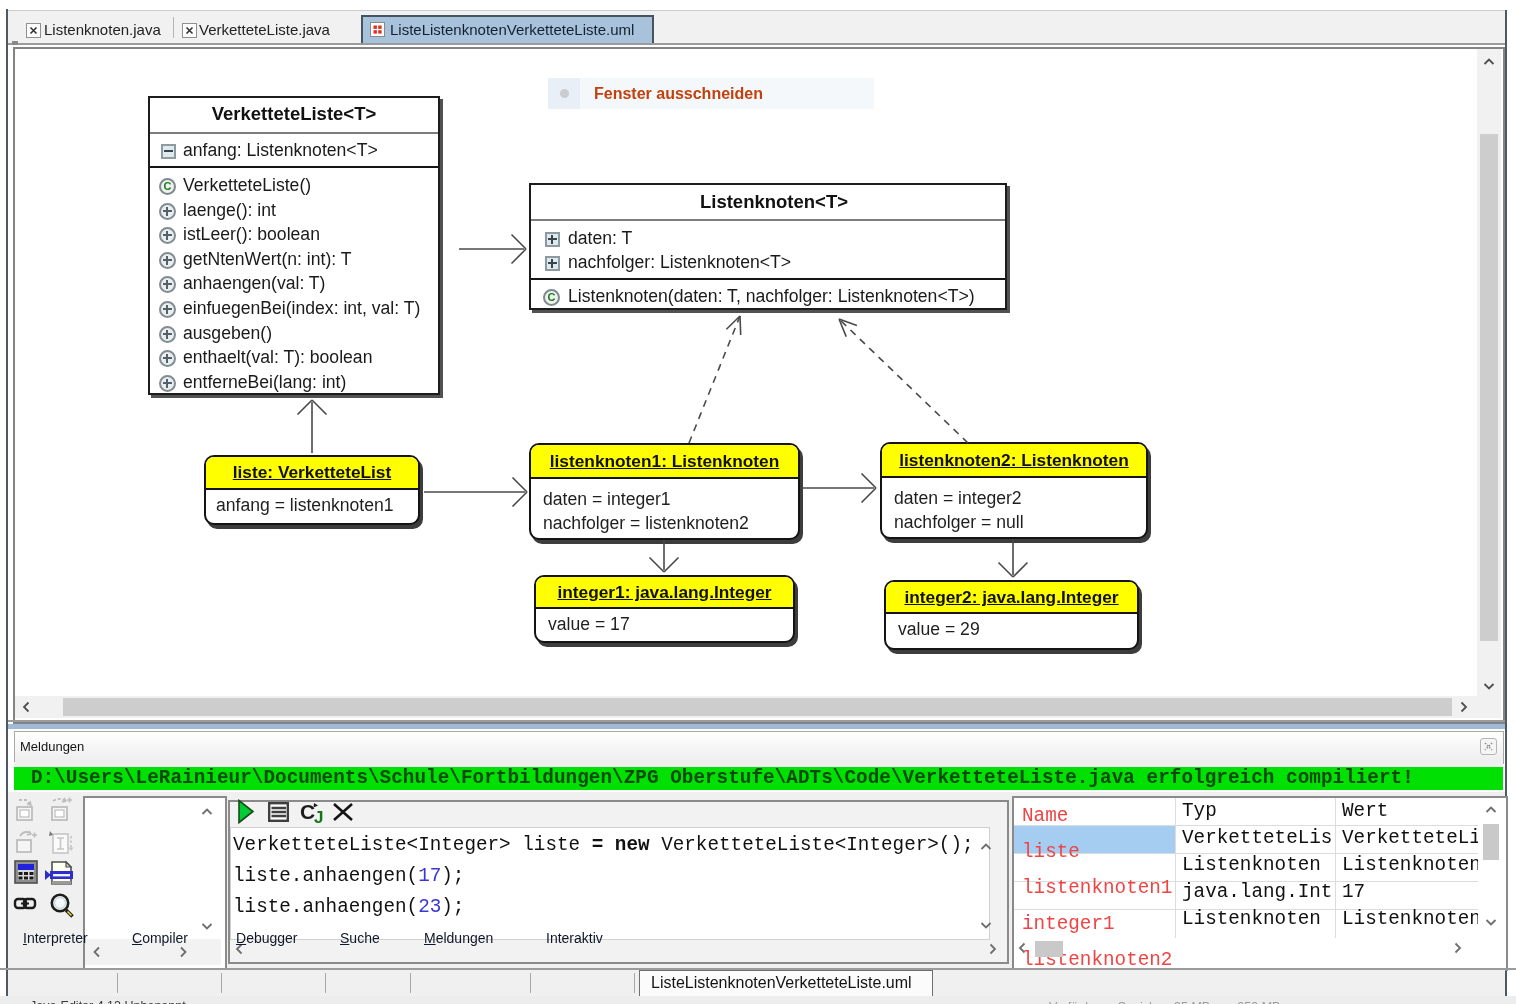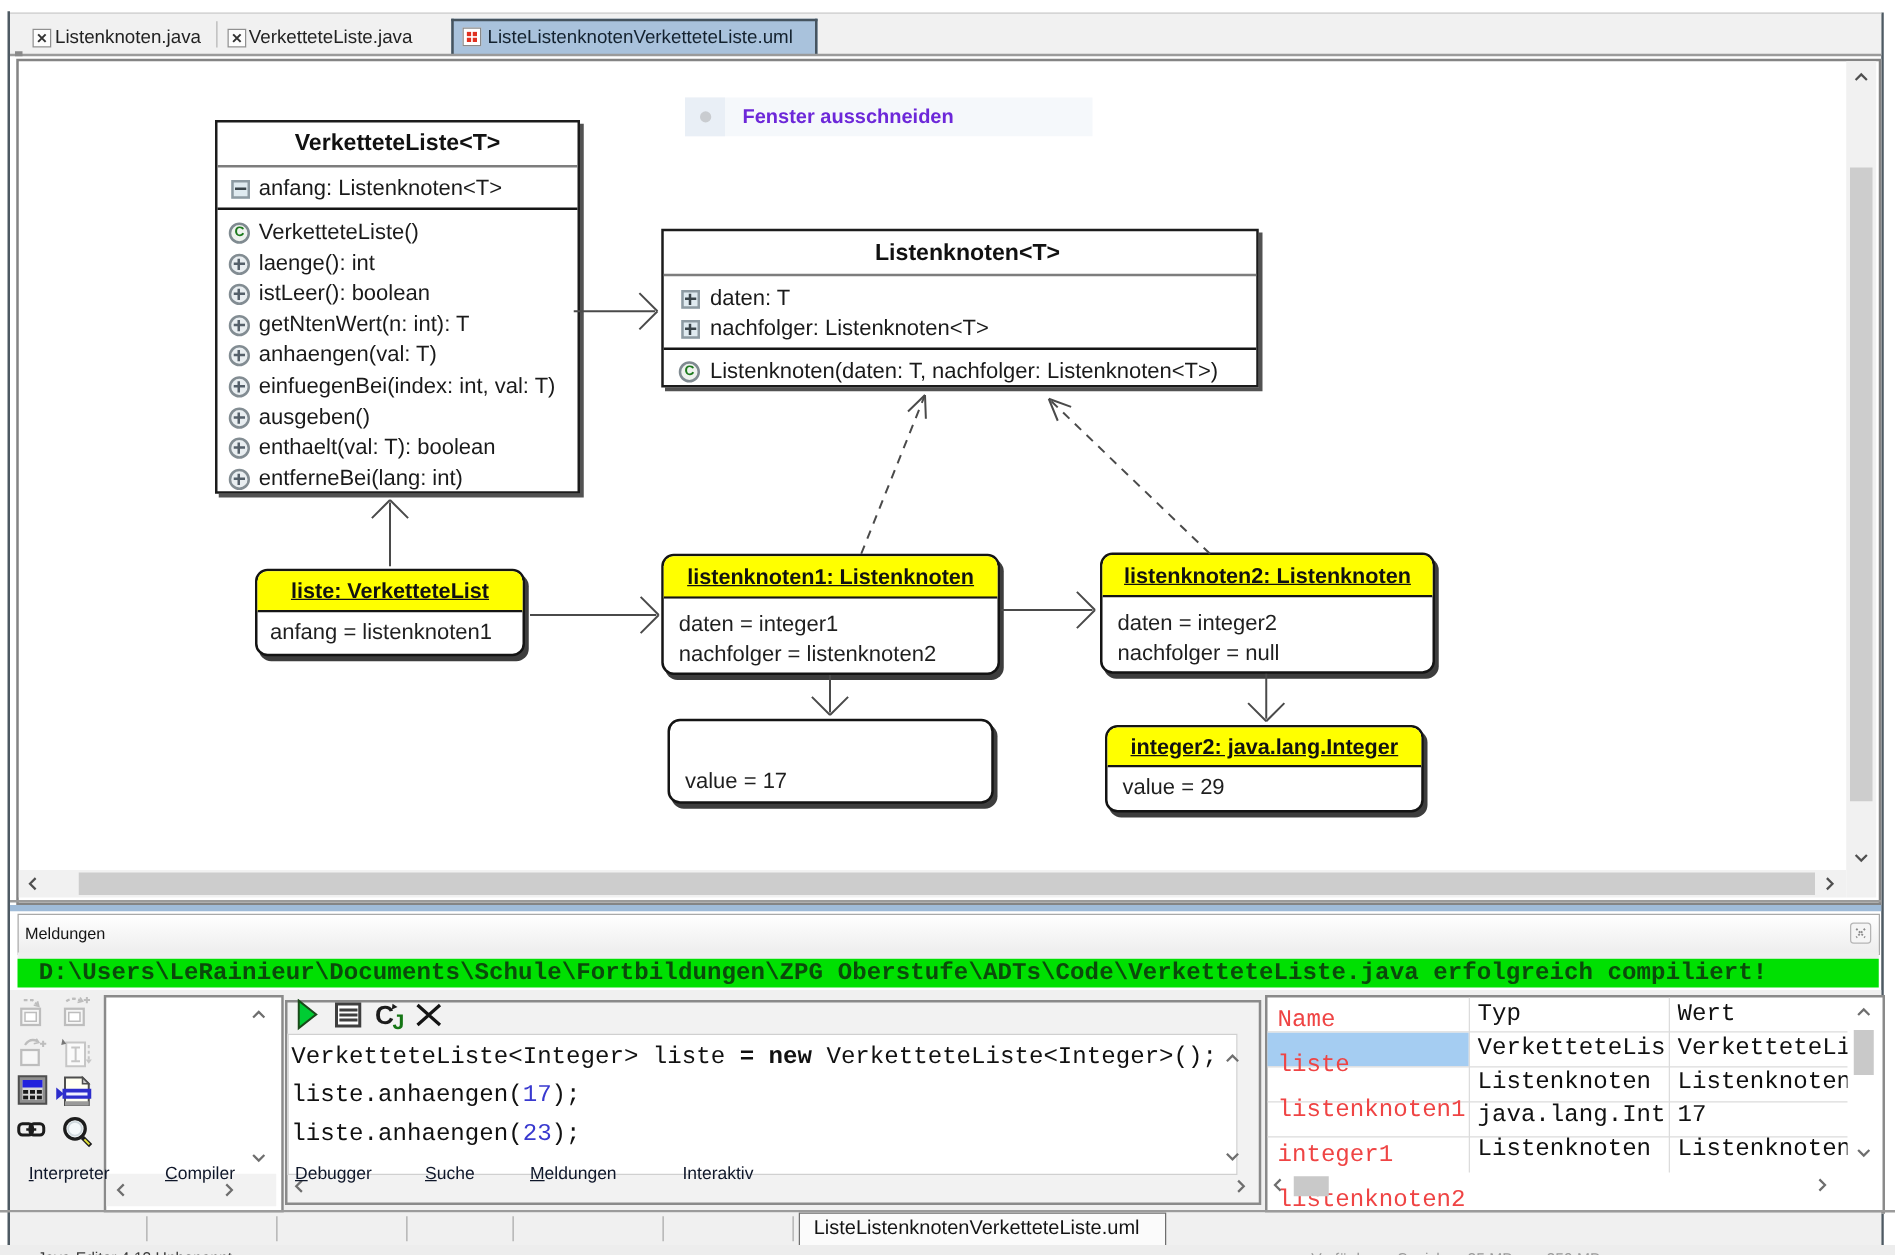--- a/index.html
+++ b/index.html
@@ -69,23 +69,23 @@
 <div class="sbtrack" style="left:1477px;top:49px;width:24px;height:647px;"></div>
 <div class="sbthumb" style="left:1480px;top:134px;width:18px;height:507px;"></div>
 
 <div class="sbtrack" style="left:15px;top:696px;width:1462px;height:22px;"></div>
 <div class="sbthumb" style="left:63px;top:698px;width:1389px;height:18px;"></div>
 <div class="sbtrack" style="left:1477px;top:696px;width:24px;height:22px;"></div>
 
 <div class="abs" style="left:548px;top:78px;width:326px;height:31px;background:#f5f8fb;"></div>
 <div class="abs" style="left:548px;top:78px;width:32px;height:31px;background:#e9eff6;"></div>
 <div class="abs" style="left:560px;top:89px;width:9px;height:9px;border-radius:50%;background:#c9ccd0;"></div>
-<div class="abs" style="left:594px;top:78px;font-size:16px;font-weight:bold;color:#6d28d9;line-height:31px;">Fenster ausschneiden</div>
-
-<div class="cls" style="left:172px;top:96px;width:288px;height:295px;">
+<div class="abs" style="left:594px;top:78px;font-size:16px;font-weight:bold;color:#c2410c;line-height:31px;">Fenster ausschneiden</div>
+
+<div class="cls" style="left:148px;top:96px;width:288px;height:295px;">
  <div class="clstitle" style="top:5px;">VerketteteListe&lt;T&gt;</div>
  <div class="sep" style="top:34px;"></div>
  <div class="crow" style="left:33px;top:42.0px;">anfang: Listenknoten&lt;T&gt;</div>
  <div class="sq" style="left:11px;top:46px;">
       <i></i>
     </div>
  <div class="sepb" style="top:68px;"></div>
  <div class="crow" style="left:33px;top:77.0px;">VerketteteListe()</div>
     <div class="cc" style="left:9px;top:80px;">C</div>
  <div class="crow" style="left:33px;top:101.6px;">laenge(): int</div>
@@ -156,20 +156,21 @@
  <div class="objhead" style="height:32px;line-height:32px;"><span>listenknoten1: Listenknoten</span></div>
  <div class="orow" style="left:12px;top:44px;">daten = integer1</div>
  <div class="orow" style="left:12px;top:68px;">nachfolger = listenknoten2</div>
 </div>
 <div class="obj" style="left:880px;top:442px;width:264px;height:93px;">
  <div class="objhead" style="height:32px;line-height:32px;"><span>listenknoten2: Listenknoten</span></div>
  <div class="orow" style="left:12px;top:44px;">daten = integer2</div>
  <div class="orow" style="left:12px;top:68px;">nachfolger = null</div>
 </div>
 <div class="obj" style="left:534px;top:575px;width:257px;height:64px;">
+ <div class="objhead" style="height:30px;line-height:30px;"><span>integer1: java.lang.Integer</span></div>
  <div class="orow" style="left:12px;top:37px;">value = 17</div>
 </div>
 <div class="obj" style="left:884px;top:580px;width:251px;height:66px;">
  <div class="objhead" style="height:30px;line-height:30px;"><span>integer2: java.lang.Integer</span></div>
  <div class="orow" style="left:12px;top:37px;">value = 29</div>
 </div>
 
 <svg class="abs" style="left:0;top:0;pointer-events:none;" width="1516" height="1004">
  <g stroke="#4a4a4a" stroke-width="1.6" fill="none">
   <path d="M459 249 H524"></path>

